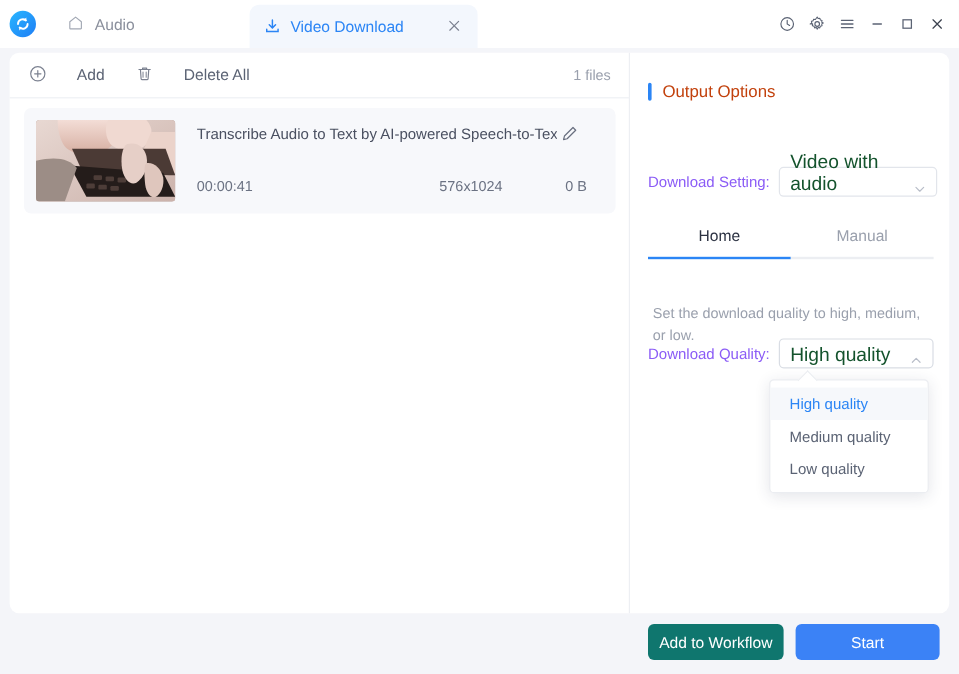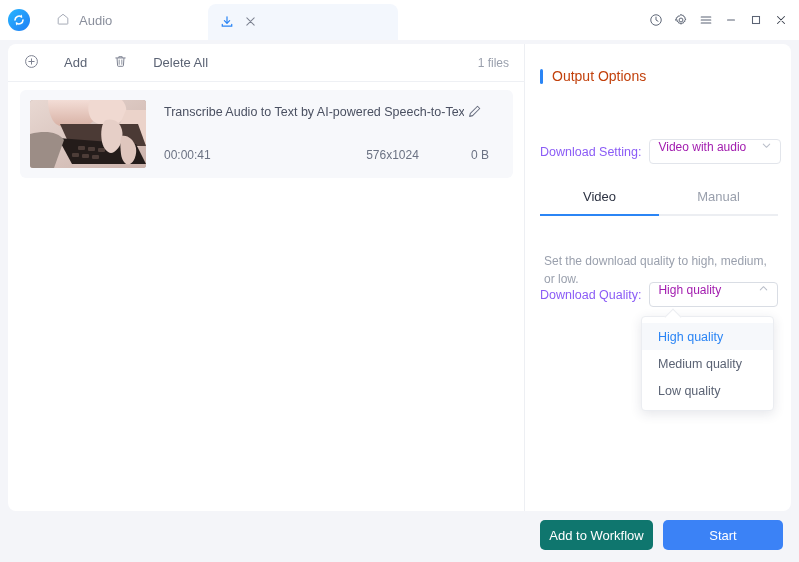--- a/index.html
+++ b/index.html
@@ -135,23 +135,23 @@
 
   .row-setting {
     position: absolute; left: 14px; top: 95px;
     display: flex; align-items: center;
   }
   .row-label { color: #8b5cf6; font-size: 12.5px; margin-right: 8px; }
 
   .select {
     border: 1px solid #e2e5eb; border-radius: 4px;
     background: #fff; height: 25px;
-    display: flex; align-items: flex-start;
+    display: flex; align-items: flex-end;
     padding: 0 8px; cursor: pointer;
-    font-size: 12px; color: #a21caf;
+    font-size: 16px; color: #14532d;
     position: relative;
   }
   .select .val { flex: 1; }
   .select .car { color: #b9bec9; margin-left: 6px; display: flex; }
   .sel-setting { width: 132px; }
 
   
   .tabs {
     position: absolute; left: 14px; top: 145px; width: 238px;
     display: flex;
@@ -236,20 +236,21 @@
   </div>
 
   <div class="doc-tab">
     <span class="tab-ico">
       <svg width="14" height="14" viewBox="0 0 16 16">
         <path d="M8 2v7" stroke="#2b85f5" stroke-width="1.4" stroke-linecap="round"></path>
         <path d="M5 6.4L8 9.4l3-3" fill="none" stroke="#2b85f5" stroke-width="1.4" stroke-linecap="round" stroke-linejoin="round"></path>
         <path d="M2.6 10.6v2.2h10.8v-2.2" fill="none" stroke="#2b85f5" stroke-width="1.4" stroke-linecap="round"></path>
       </svg>
     </span>
+    <span class="tab-label">Video Download</span>
     <span class="tab-close">
       <svg width="11" height="11" viewBox="0 0 12 12">
         <path d="M2 2l8 8M10 2l-8 8" stroke="#7c8291" stroke-width="1.1" stroke-linecap="round"></path>
       </svg>
     </span>
   </div>
 
   <div class="winbtns">
     <div class="winbtn">
       <svg width="14" height="14" viewBox="0 0 16 16">
@@ -382,21 +383,21 @@
         <span class="val">Video with audio</span>
         <span class="car">
           <svg width="11" height="11" viewBox="0 0 12 12">
             <path d="M2.5 4.5L6 8l3.5-3.5" fill="none" stroke="#b9bec9" stroke-width="1.1" stroke-linecap="round" stroke-linejoin="round"></path>
           </svg>
         </span>
       </div>
     </div>
 
     <div class="tabs">
-      <div class="tab active">Video</div>
+      <div class="tab active">Home</div>
       <div class="tab">Manual</div>
     </div>
 
     <div class="tab-desc">Set the download quality to high, medium, or low.</div>
 
     <div class="row-quality">
       <span class="row-label">Download Quality:</span>
       <div class="select sel-quality">
         <span class="val">High quality</span>
         <span class="car">

